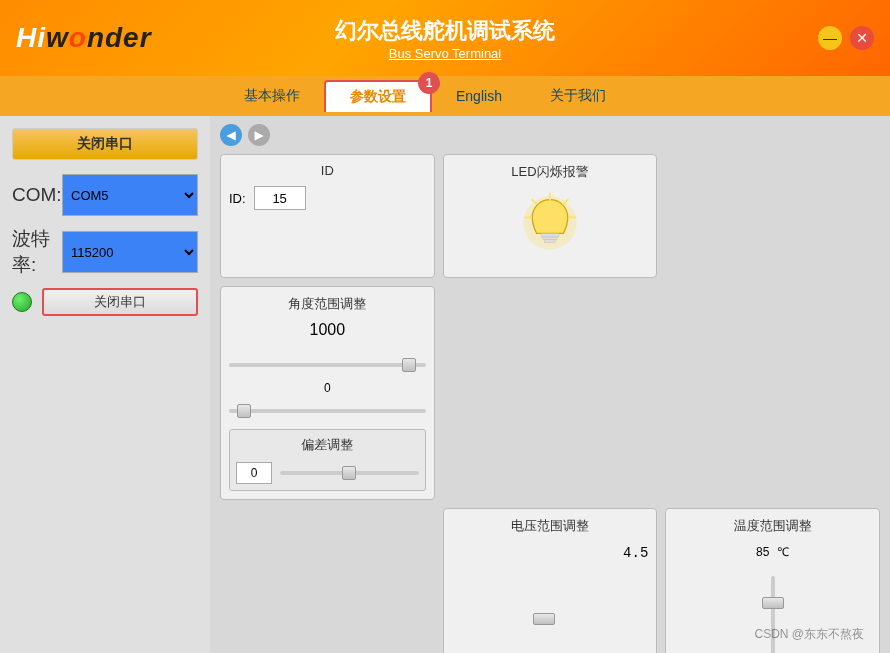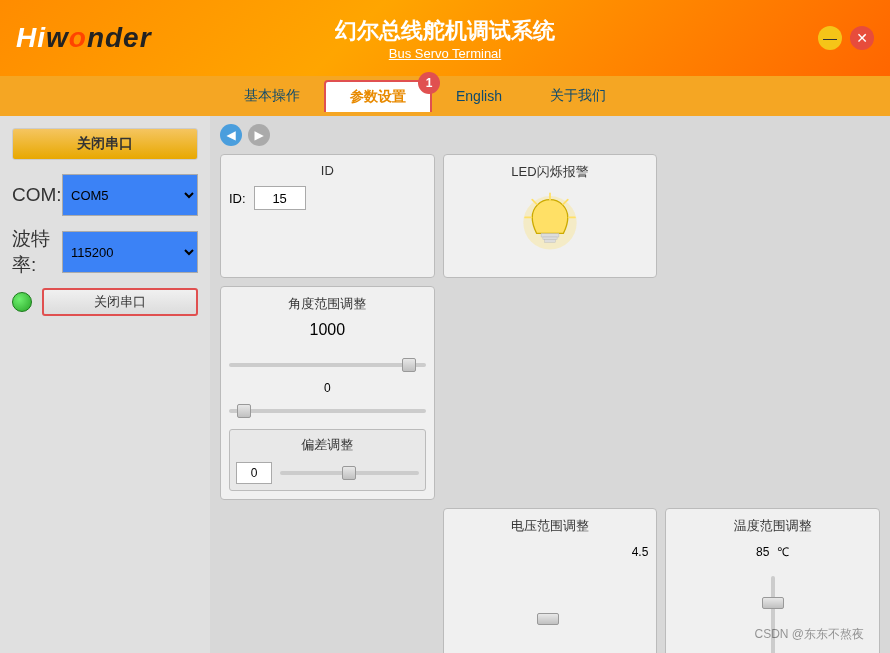--- a/index.html
+++ b/index.html
@@ -521,21 +521,21 @@
 
         <div class="panel voltage-panel">
           <div class="panel-title">电压范围调整</div>
           <div style="display:flex; flex-direction:row; align-items:center; height: 140px;">
             <div style="font-size:12px; margin-bottom:2px; align-self:flex-end; margin-right:30px;">12</div>
             <div style="flex:1; display:flex; align-items:center; justify-content:center; width:100%; position:relative;">
               <div style="width:4px; background:#ccc; height:100%; border-radius:2px; position:relative;">
                 <div style="width:22px; height:12px; background:linear-gradient(to bottom,#e8e8e8,#c0c0c0); border:1px solid #999; border-radius:2px; position:absolute; left:50%; top:30%; transform:translateX(-50%);"></div>
               </div>
             </div>
-            <div style="font-size:12px; margin-top:2px; align-self:flex-start; margin-left:30px;">4.5</div>
+            <div style="font-size:14px; margin-top:2px; align-self:flex-start; margin-left:30px;font-family:Liberation Mono, monospace;">4.5</div>
           </div>
         </div>
 
         <div class="panel temp-panel">
           <div class="panel-title">温度范围调整</div>
           <div style="display:flex; flex-direction:column; align-items:center; height:140px;">
             <div class="temp-row">
               <span>85</span>
               <span>℃</span>
             </div>

